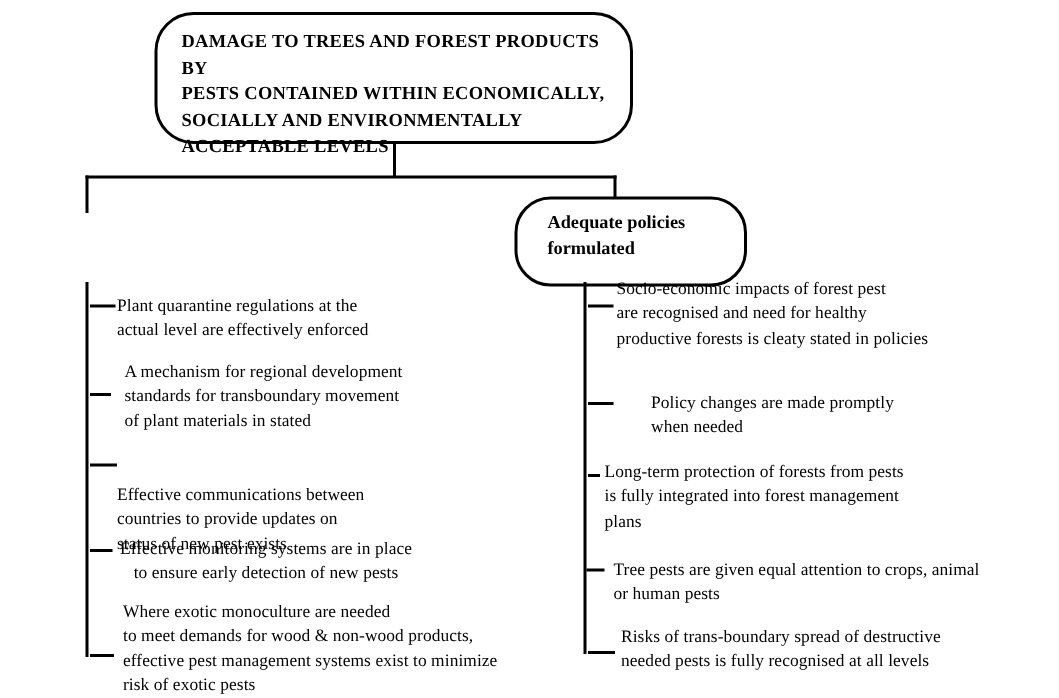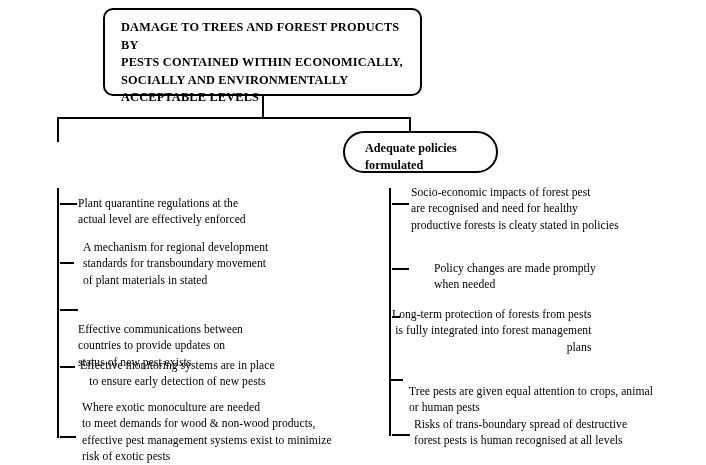--- a/index.html
+++ b/index.html
@@ -35,21 +35,21 @@
   .node-text {
     font-weight: bold;
     white-space: pre-line;
   }
 
   #goal-box {
     left: 103px;
     top: 8px;
     width: 319px;
     height: 88px;
-    border-radius: 10px;
+    border-radius: 26px;
   }
   #goal-box .node-text {
     position: absolute;
     left: 16px;
     top: 9px;
     width: 296px;
     font-size: 12.3px;
     line-height: 17.5px;
     letter-spacing: 0.2px;
   }
@@ -67,21 +67,21 @@
     top: 7px;
     width: 140px;
     font-size: 12.2px;
     line-height: 17px;
   }
 
   #right-box {
     left: 343px;
     top: 131px;
     width: 155px;
-    height: 42px;
+    height: 60px;
     border-radius: 24px;
     text-decoration: underline;
   }
   #right-box .node-text {
     position: absolute;
     left: 20px;
     top: 7px;
     width: 135px;
     font-size: 12.2px;
     line-height: 17px;
@@ -141,22 +141,22 @@
 
   #l-tick-0 { left: 60px; top: 203px; width: 17px; }
   #l-tick-1 { left: 60px; top: 262px; width: 14px; }
   #l-tick-2 { left: 60px; top: 309px; width: 18px; }
   #l-tick-3 { left: 60px; top: 366px; width: 15px; }
   #l-tick-4 { left: 60px; top: 436px; width: 16px; }
 
   
   #r-item-0 { left: 411px; top: 185px; }
   #r-item-1 { left: 434px; top: 261px; }
-  #r-item-2 { left: 392px; top: 307px; text-align: right; }
-  #r-item-3 { left: 409px; top: 384px; }
+  #r-item-2 { left: 403px; top: 307px; }
+  #r-item-3 { left: 409px; top: 372px; }
   #r-item-4 { left: 414px; top: 417px; }
 
   #r-tick-0 { left: 392px; top: 203px; width: 17px; }
   #r-tick-1 { left: 392px; top: 268px; width: 17px; }
   #r-tick-2 { left: 392px; top: 316px; width: 8px;  }
   #r-tick-3 { left: 391px; top: 379px; width: 12px; }
   #r-tick-4 { left: 392px; top: 434px; width: 18px; }
 </style>
 </head>
 <body>
@@ -242,17 +242,17 @@
 
     <div class="tick" id="r-tick-3"></div>
     <div class="item" id="r-item-3">
       <div class="item-text">Tree pests are given equal attention to crops, animal
 or human pests</div>
     </div>
 
     <div class="tick" id="r-tick-4"></div>
     <div class="item" id="r-item-4">
       <div class="item-text">Risks of trans-boundary spread of destructive
-forest pests is human recognised at all levels</div>
+needed pests is fully recognised at all levels</div>
     </div>
   </div>
 
 </div>
 
 </body></html>

